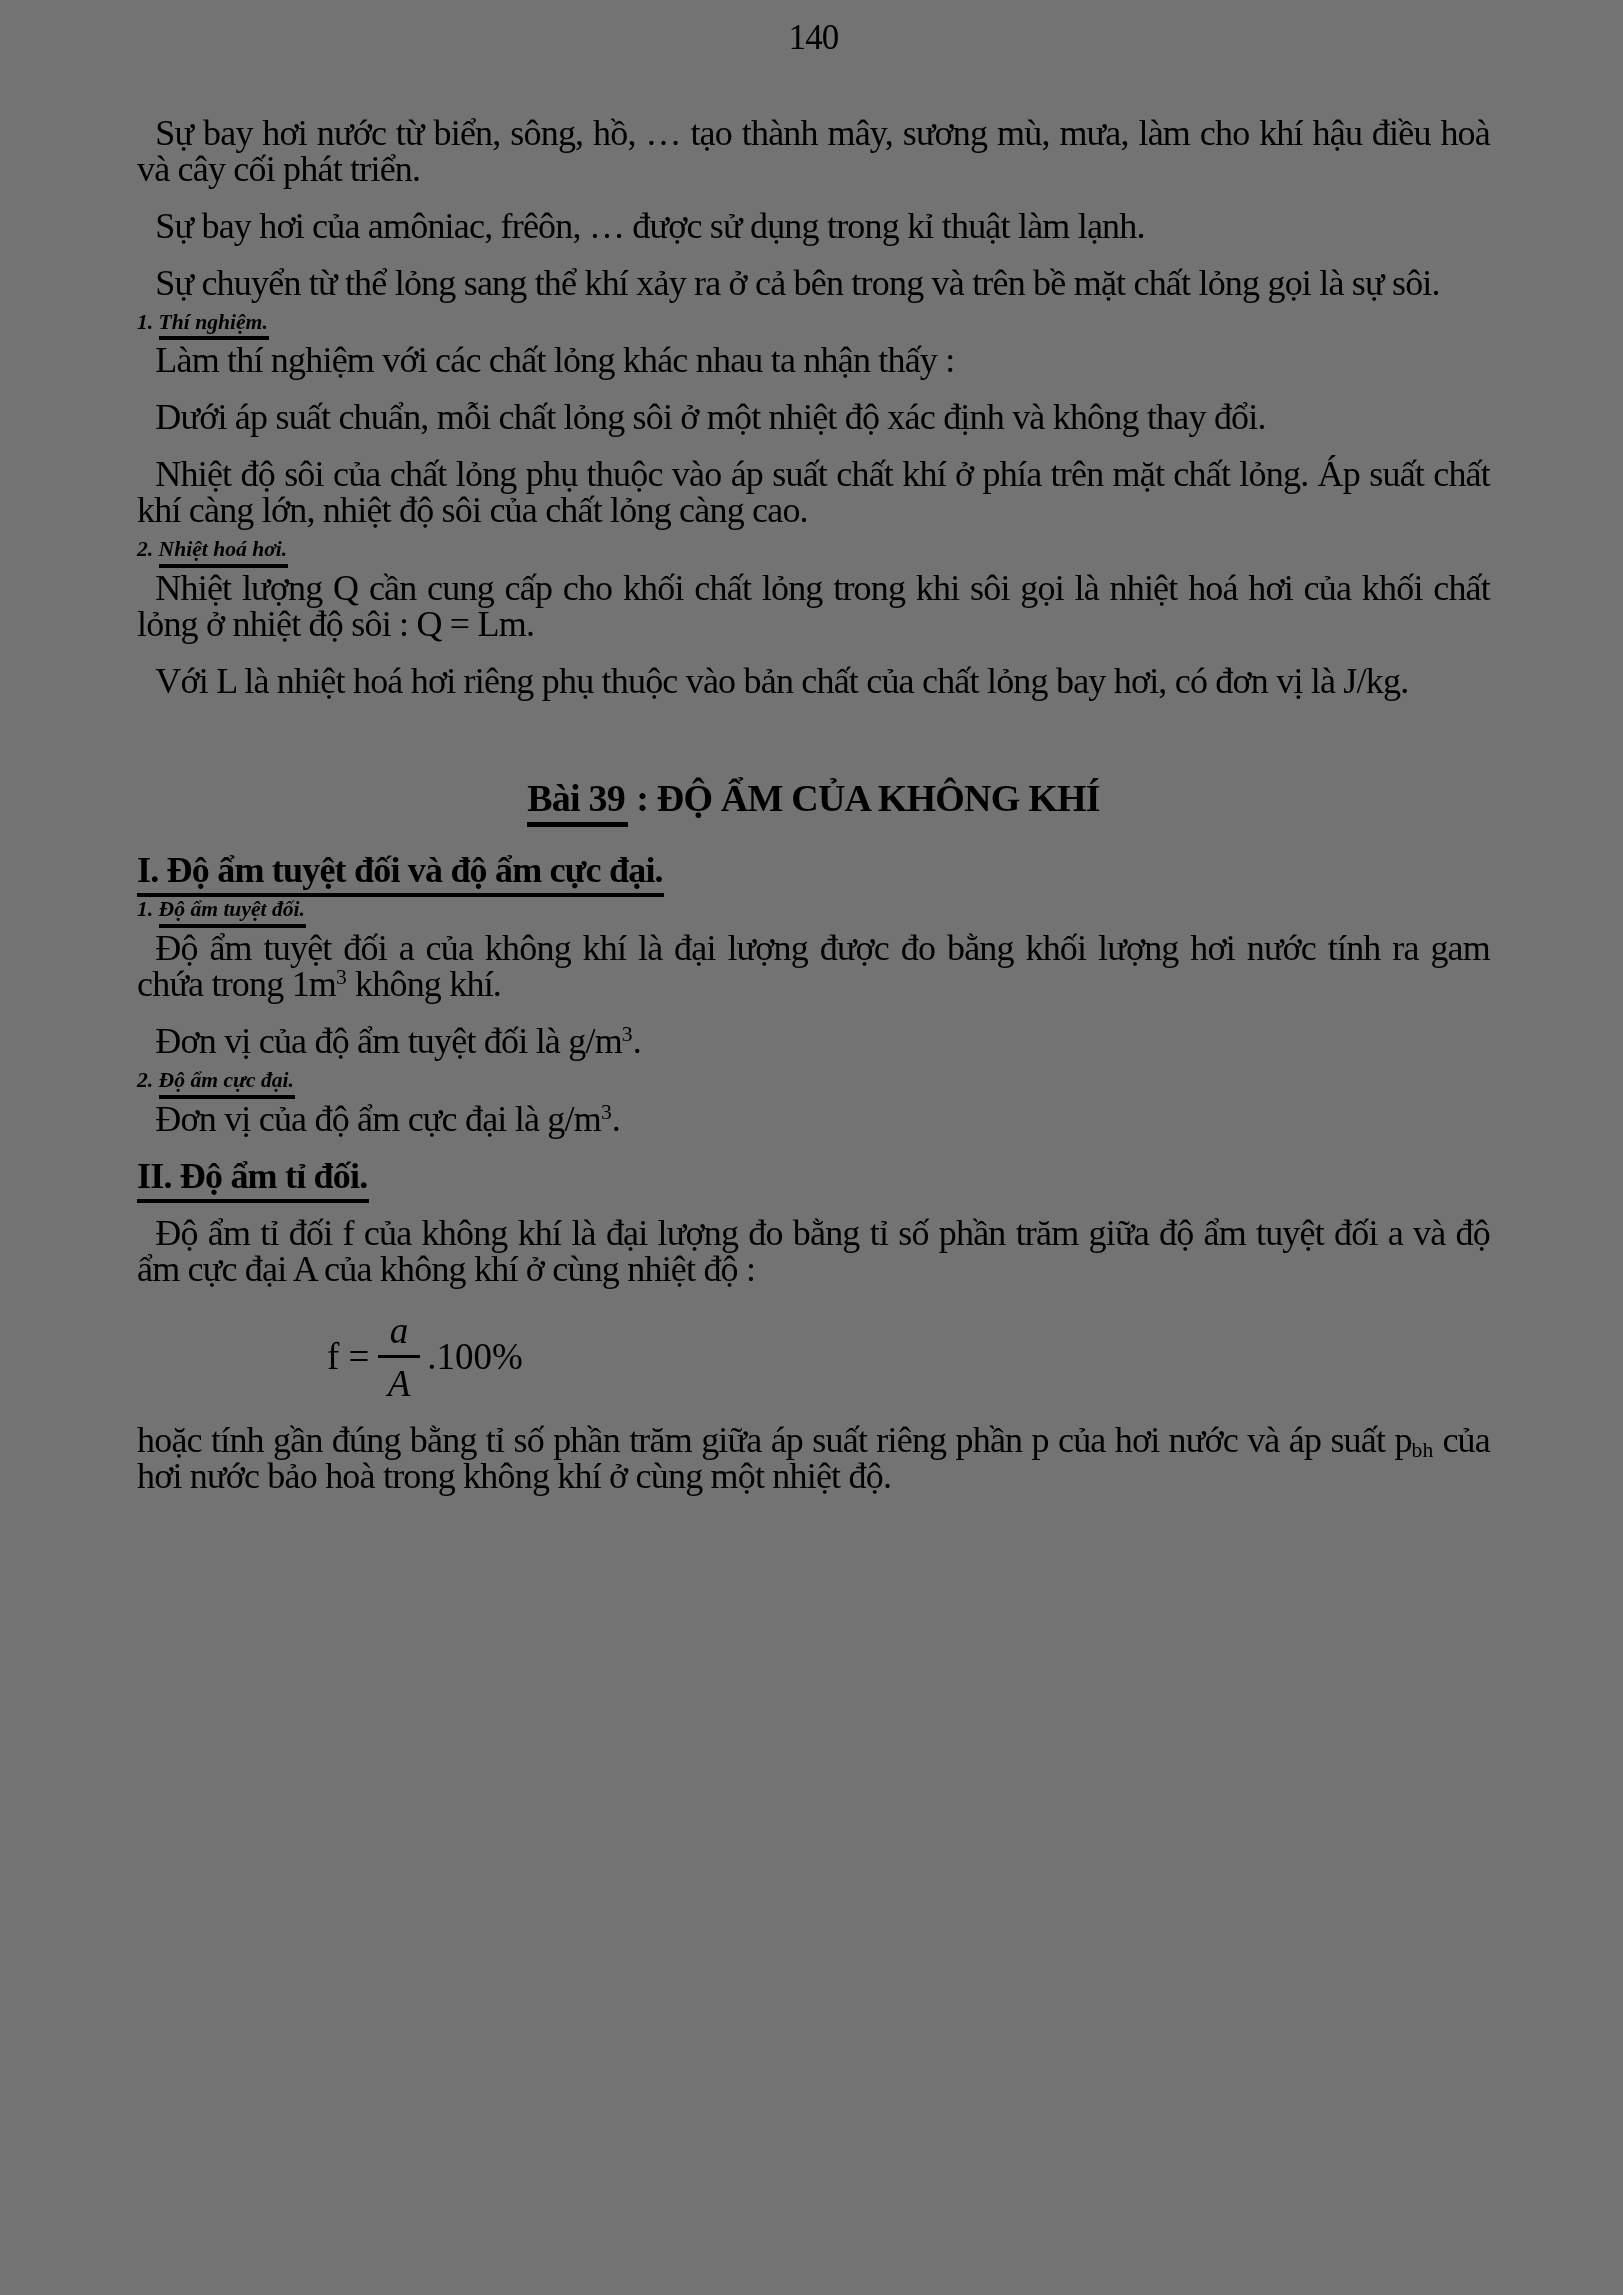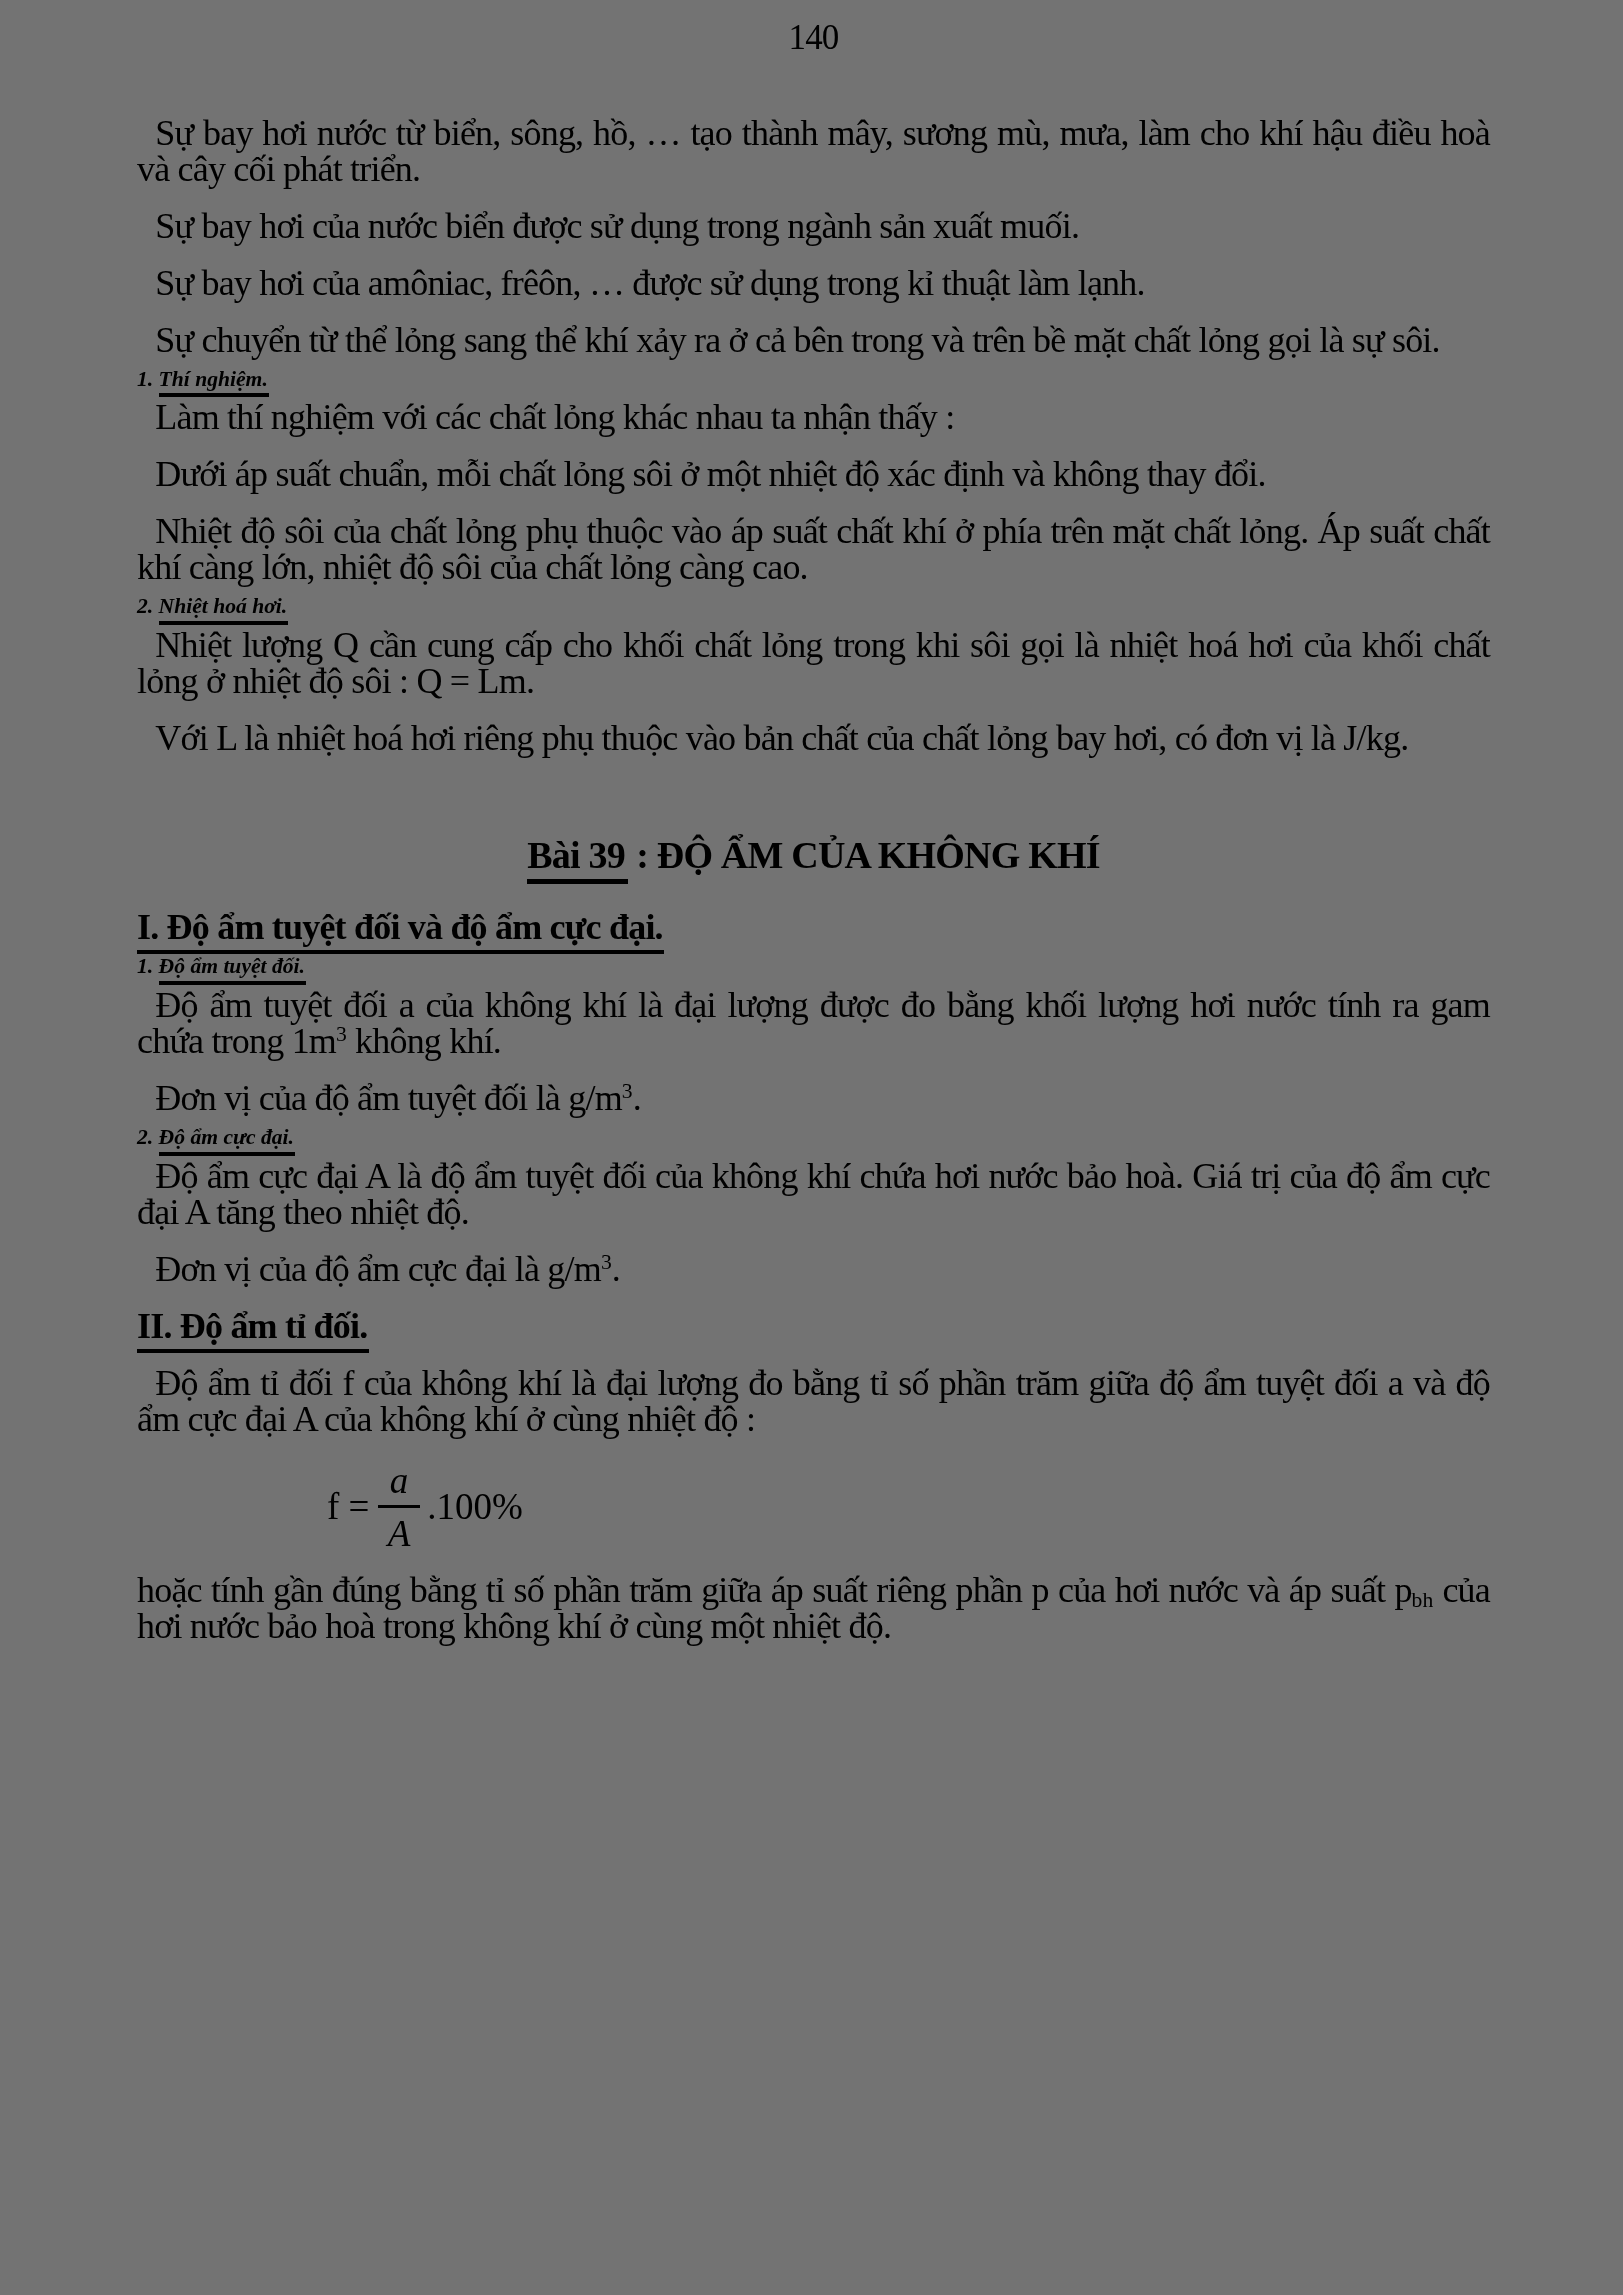--- a/index.html
+++ b/index.html
@@ -86,21 +86,20 @@
 </style>
 </head>
 <body>
 
 <div class="page">
 
   <div class="page-number">140</div>
 
   <p class="para first">Sự bay hơi nước từ biển, sông, hồ, … tạo thành mây, sương mù, mưa, làm cho khí hậu điều hoà và cây cối phát triển.</p>
 
-  <p class="para">Sự bay hơi của nước biển được sử dụng trong ngành sản xuất muối.</p>
 
   <p class="para">Sự bay hơi của amôniac, frêôn, … được sử dụng trong kỉ thuật làm lạnh.</p>
 
 
   <p class="para">Sự chuyển từ thể lỏng sang thể khí xảy ra ở cả bên trong và trên bề mặt chất lỏng gọi là sự sôi.</p>
 
   <div class="hd sub">
     <span>1. </span><span class="u">Thí nghiệm.</span>
   </div>
 
@@ -131,21 +130,20 @@
   </div>
 
   <p class="para"><span>Độ ẩm tuyệt đối a của không khí là đại lượng được đo bằng khối lượng hơi nước tính ra gam chứa trong 1m</span><span class="sup">3</span><span> không khí.</span></p>
 
   <p class="para"><span>Đơn vị của độ ẩm tuyệt đối là g/m</span><span class="sup">3</span><span>.</span></p>
 
   <div class="hd sub">
     <span>2. </span><span class="u">Độ ẩm cực đại.</span>
   </div>
 
-  <p class="para">Độ ẩm cực đại A là độ ẩm tuyệt đối của không khí chứa hơi nước bảo hoà. Giá trị của độ ẩm cực đại A tăng theo nhiệt độ.</p>
 
   <p class="para"><span>Đơn vị của độ ẩm cực đại là g/m</span><span class="sup">3</span><span>.</span></p>
 
   <div class="hd">
     <span class="u">II. Độ ẩm tỉ đối.</span>
   </div>
 
   <p class="para">Độ ẩm tỉ đối f của không khí là đại lượng đo bằng tỉ số phần trăm giữa độ ẩm tuyệt đối a và độ ẩm cực đại A của không khí ở cùng nhiệt độ :</p>
 
   <div class="formula">

